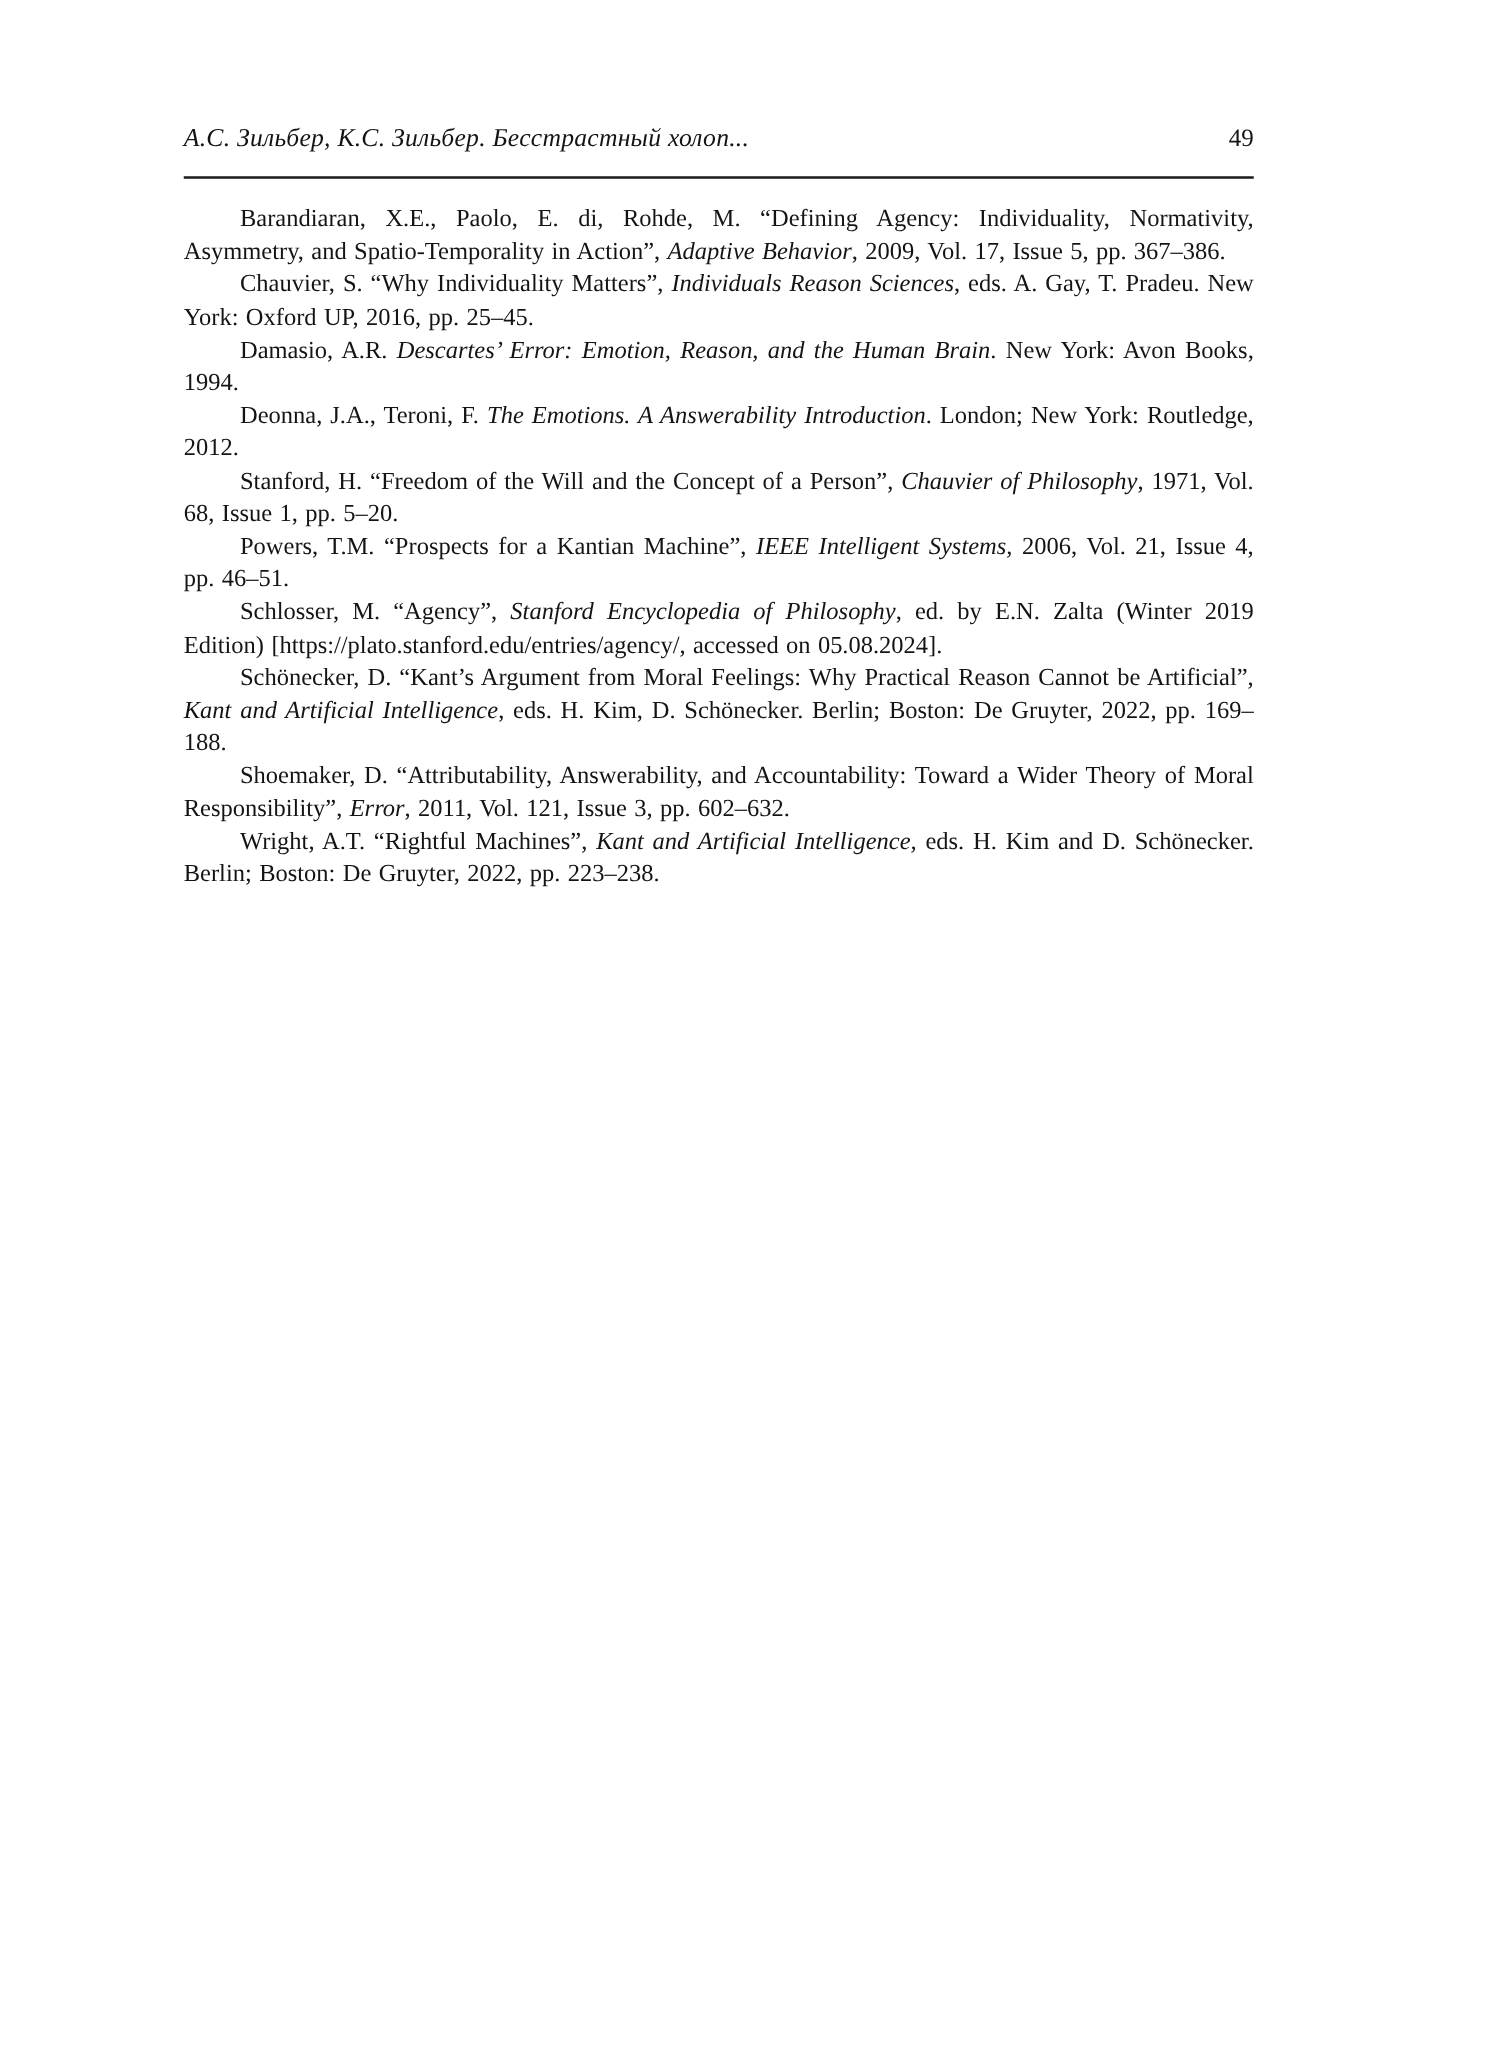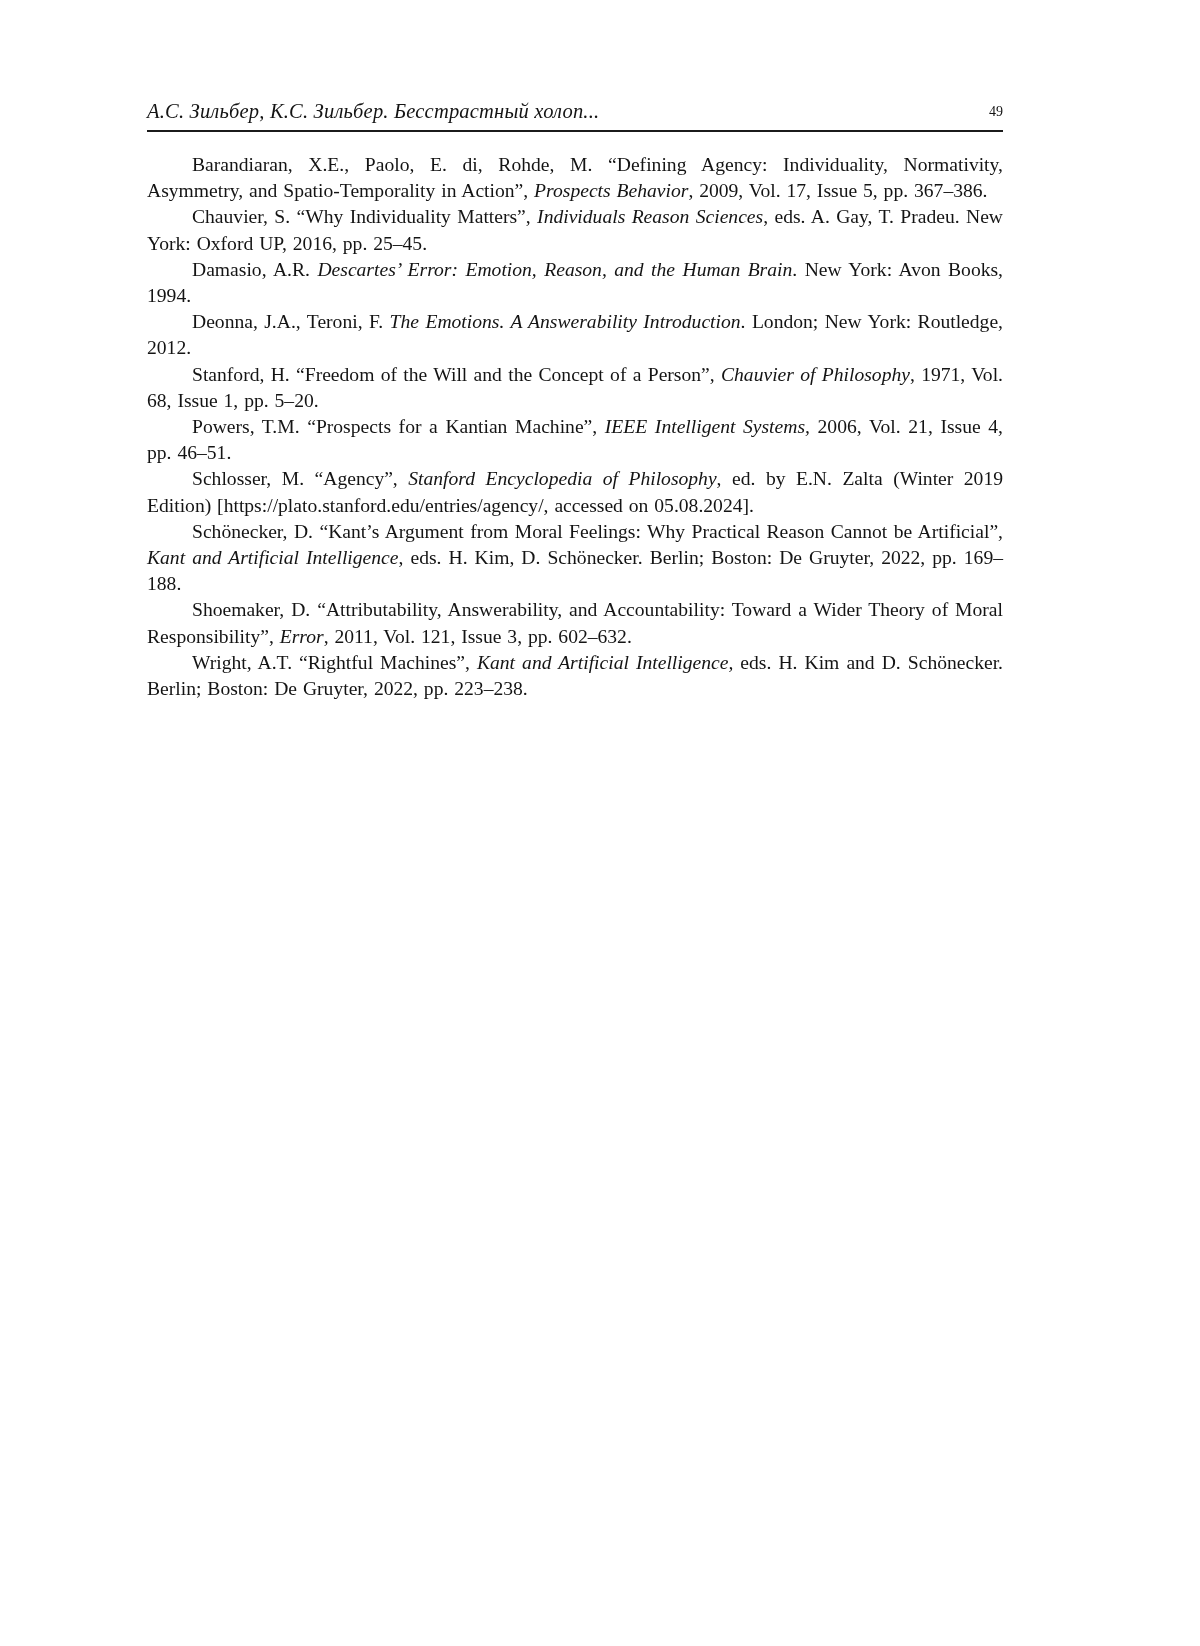--- a/index.html
+++ b/index.html
@@ -18,32 +18,32 @@
   .page {
     position: absolute;
     top: 0;
     left: 147px;
     width: 856px;
   }
   .running-header {
     margin-top: 100px;
     display: flex;
     justify-content: space-between;
-    align-items: center;
+    align-items: flex-start;
     font-size: 20.5px;
-    padding-bottom: 7px;
+    padding-bottom: 18px;
     border-bottom: 2px solid #1b1b1b;
   }
   .running-title {
     font-style: italic;
     letter-spacing: 0.2px;
   }
   .page-number {
     font-style: normal;
-    font-size: 14px;
+    font-size: 20px;
   }
   .references {
     margin-top: 20px;
   }
   .ref {
     margin: 0;
     font-size: 19.6px;
     line-height: 26.2px;
     text-align: justify;
     text-indent: 45px;
@@ -56,21 +56,21 @@
 </head>
 <body>
 
 <div class="page">
   <div class="running-header">
     <span class="running-title">А.С. Зильбер, К.С. Зильбер. Бесстрастный холоп...</span>
     <span class="page-number">49</span>
   </div>
 
   <div class="references">
-      <p class="ref"><span>Barandiaran, X.E., Paolo, E. di, Rohde, M. “Defining Agency: Individuality, Normativity, Asymmetry, and Spatio-Temporality in Action”, </span><span class="it">Prospects Behavior</span><span>, 2009, Vol. 17, Issue 5, pp. 367–386.</span></p>
+      <p class="ref"><span>Barandiaran, X.E., Paolo, E. di, Rohde, M. “Defining Agency: Individuality, Normativity, Asymmetry, and Spatio-Temporality in Action”, </span><span class="it">Adaptive Behavior</span><span>, 2009, Vol. 17, Issue 5, pp. 367–386.</span></p>
       <p class="ref"><span>Chauvier, S. “Why Individuality Matters”, </span><span class="it">Individuals Reason Sciences</span><span>, eds. A. Gay, T. Pradeu. New York: Oxford UP, 2016, pp. 25–45.</span></p>
       <p class="ref"><span>Damasio, A.R. </span><span class="it">Descartes’ Error: Emotion, Reason, and the Human Brain</span><span>. New York: Avon Books, 1994.</span></p>
       <p class="ref"><span>Deonna, J.A., Teroni, F. </span><span class="it">The Emotions. A Answerability Introduction</span><span>. London; New York: Routledge, 2012.</span></p>
       <p class="ref"><span>Stanford, H. “Freedom of the Will and the Concept of a Person”, </span><span class="it">Chauvier of Philosophy</span><span>, 1971, Vol. 68, Issue 1, pp. 5–20.</span></p>
       <p class="ref"><span>Powers, T.M. “Prospects for a Kantian Machine”, </span><span class="it">IEEE Intelligent Systems,</span><span> 2006, Vol. 21, Issue 4, pp. 46–51.</span></p>
       <p class="ref"><span>Schlosser, M. “Agency”, </span><span class="it">Stanford Encyclopedia of Philosophy</span><span>, ed. by E.N. Zalta (Winter 2019 Edition) [https://plato.stanford.edu/entries/agency/, accessed on 05.08.2024].</span></p>
       <p class="ref"><span>Schönecker, D. “Kant’s Argument from Moral Feelings: Why Practical Reason Cannot be Artificial”, </span><span class="it">Kant and Artificial Intelligence</span><span>, eds. H. Kim, D. Schönecker. Berlin; Boston: De Gruyter, 2022, pp. 169–188.</span></p>
       <p class="ref"><span>Shoemaker, D. “Attributability, Answerability, and Accountability: Toward a Wider Theory of Moral Responsibility”, </span><span class="it">Error</span><span>, 2011, Vol. 121, Issue 3, pp. 602–632.</span></p>
       <p class="ref"><span>Wright, A.T. “Rightful Machines”, </span><span class="it">Kant and Artificial Intelligence,</span><span> eds. H. Kim and D. Schönecker. Berlin; Boston: De Gruyter, 2022, pp. 223–238.</span></p>
     </div>

